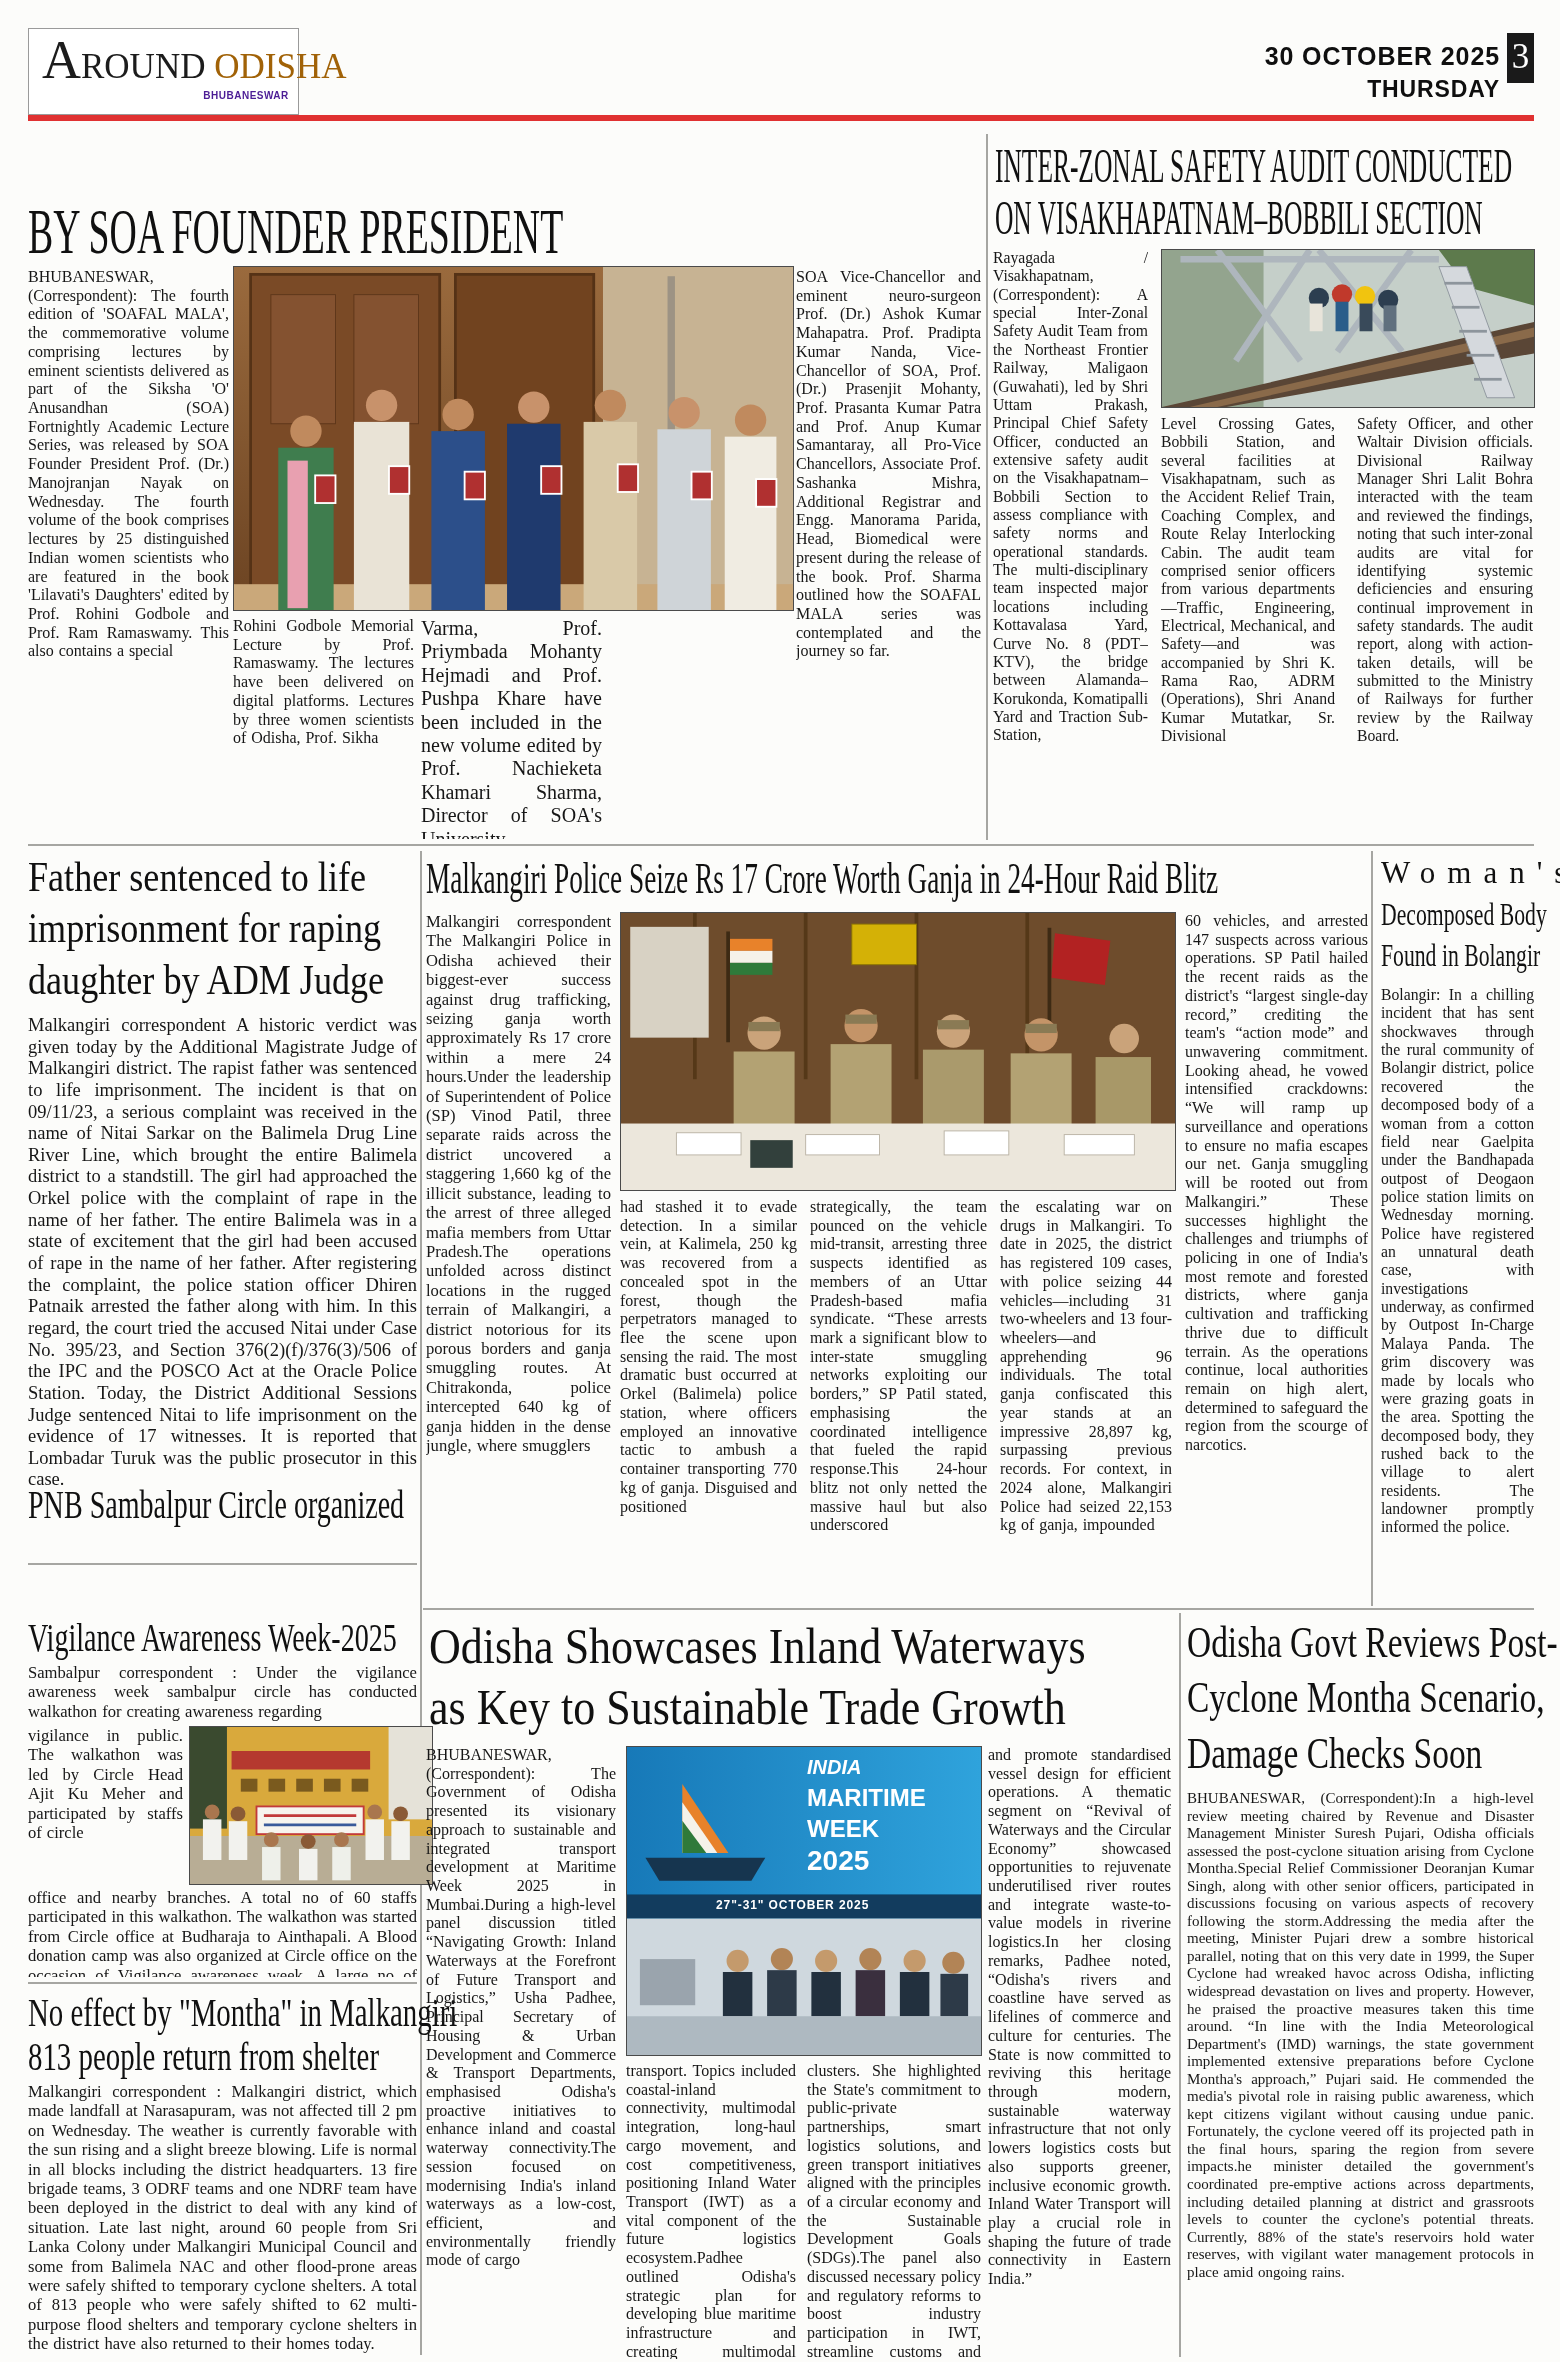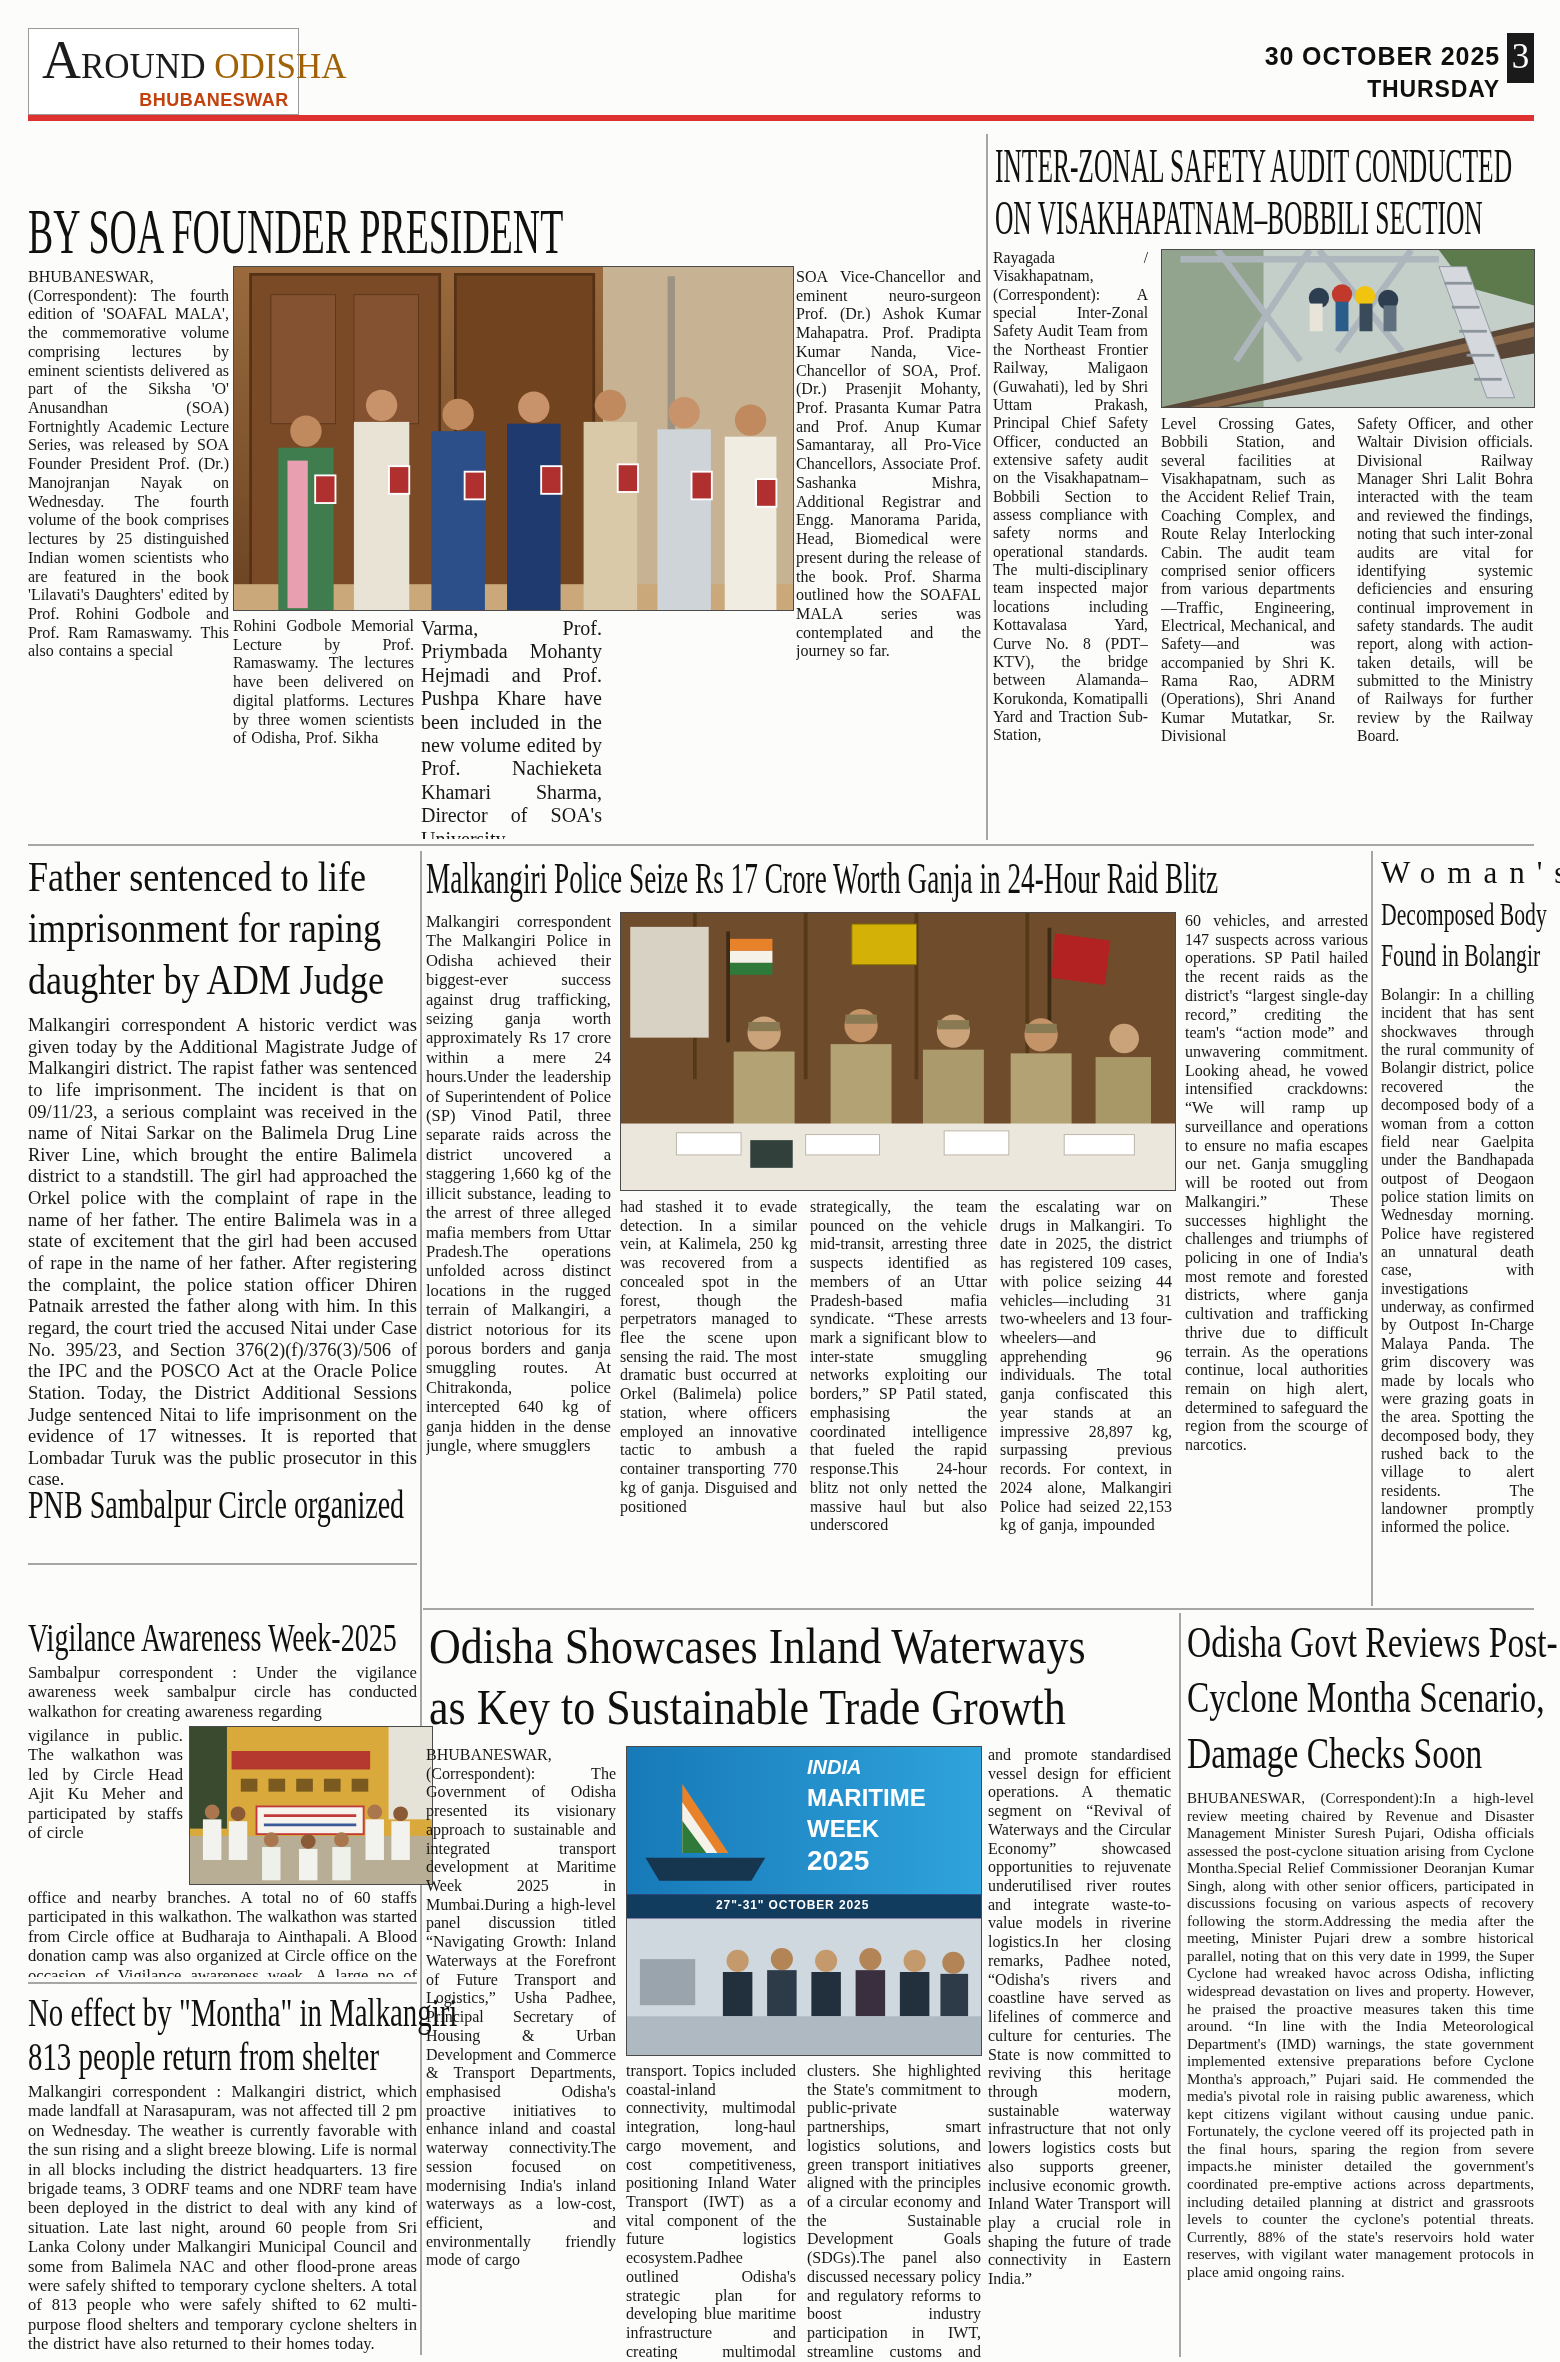--- a/index.html
+++ b/index.html
@@ -3,38 +3,38 @@
 <meta charset="utf-8">
 <style>
   html,body{margin:0;padding:0;background:#e8e8e4;}
   .page{position:relative;width:1561px;height:2363px;background:#fcfcfa;overflow:hidden;
         font-family:"Liberation Serif",serif;color:#141414;}
   
   .mast-box{position:absolute;left:28px;top:28px;width:269px;height:85px;border:0.9px solid #9a9a9a;background:#fff;}
   .mast-title{font-family:"Liberation Serif",serif;font-size:35px;line-height:55px;padding-left:13px;padding-top:3.7px;color:#1c1c1c;white-space:nowrap;}
   .mast-a{font-size:54px;}
   .mast-odisha{color:#a16207;}
-  .mast-city{font-family:"Liberation Sans",sans-serif;font-weight:bold;font-size:18px;text-align:right;padding-right:9.2px;margin-top:-3.7px;letter-spacing:0.5px;color:#c2410c;}
+  .mast-city{font-family:"Liberation Sans",sans-serif;font-weight:bold;font-size:10px;text-align:right;padding-right:9.2px;margin-top:-3.7px;letter-spacing:0.5px;color:#4c1d95;}
   .date{position:absolute;right:61px;top:42px;font-family:"Liberation Sans",sans-serif;font-weight:700;font-size:25px;letter-spacing:0.9px;color:#0f0f0f;}
   .pageno{position:absolute;left:1507px;top:33px;width:27px;height:50px;background:#1a1a1a;color:#fff;
           font-family:"Liberation Serif",serif;font-size:35px;text-align:center;line-height:48px;}
   .day{position:absolute;right:61px;top:76px;font-family:"Liberation Sans",sans-serif;font-weight:700;font-size:23px;letter-spacing:0.9px;color:#0f0f0f;}
   .redline{position:absolute;left:28px;top:115px;width:1506px;height:5.5px;background:#e03131;}
   
   .vr{position:absolute;width:1.8px;background:#a6a6a2;}
   .hr{position:absolute;height:1.8px;background:#a6a6a2;}
   
   .hl{position:absolute;font-family:"Liberation Serif",serif;color:#101010;white-space:nowrap;}
   .cond{display:inline-block;transform-origin:0 0;}
   .spread{letter-spacing:12px;}
   
   .bt{position:absolute;font-family:"Liberation Serif",serif;color:#161616;text-align:justify;
       line-height:1.17;overflow:hidden;word-spacing:0.9px;}
   
-  .ph{position:absolute;border:0.9px solid #4a4a4a;background:#701a75;overflow:hidden;}
+  .ph{position:absolute;border:0.9px solid #4a4a4a;background:#0369a1;overflow:hidden;}
   .ph svg{display:block;width:100%;height:100%;}
   .ph-ov{position:absolute;color:#fff;font-family:"Liberation Sans",sans-serif;font-weight:bold;white-space:nowrap;}
 </style>
 </head>
 <body>
 
 <div class="page">
 
   <div class="mast-box">
     <div class="mast-title"><span class="mast-a">A</span><span>ROUND</span>&nbsp;<span class="mast-odisha">ODISHA</span></div>

